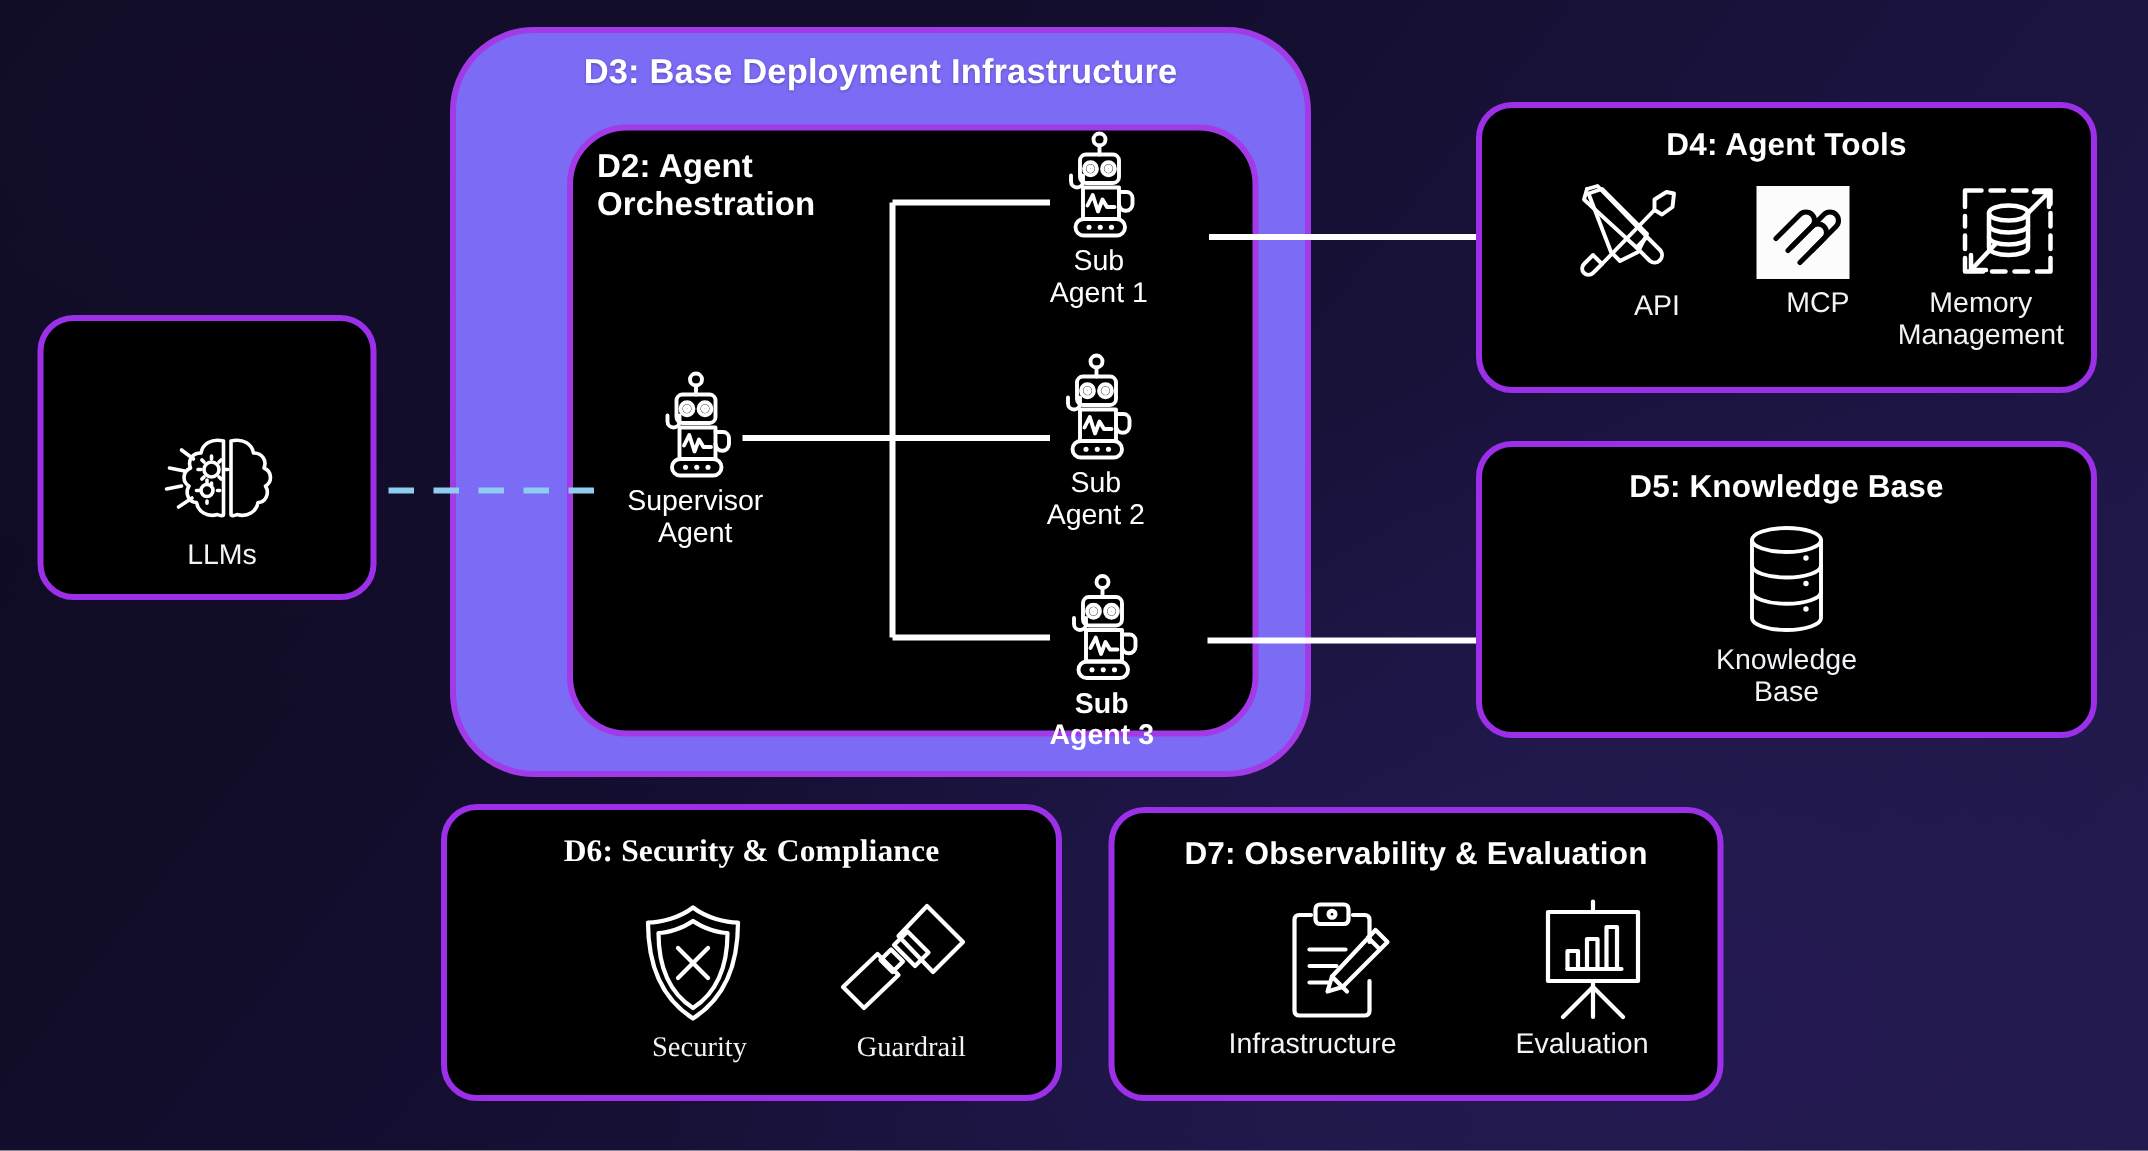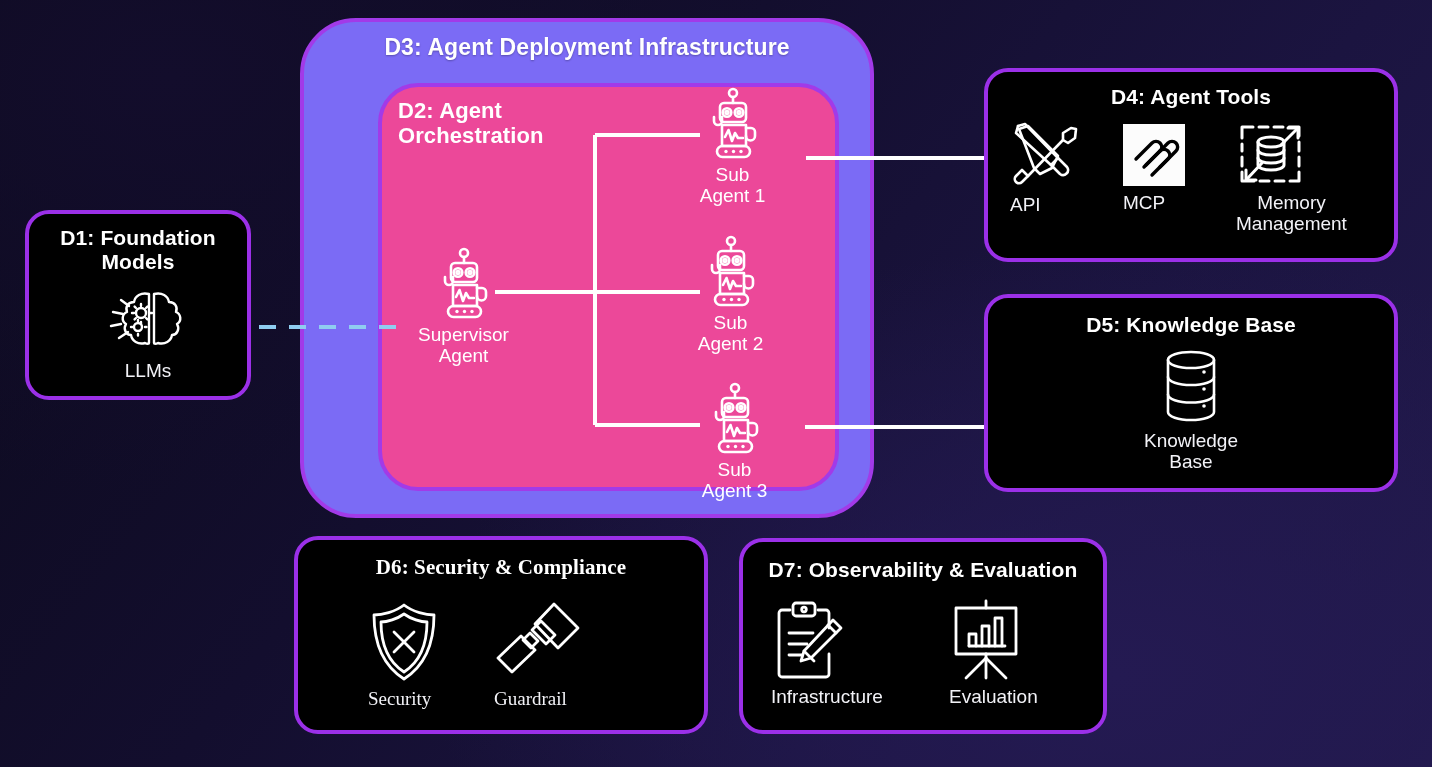--- a/index.html
+++ b/index.html
@@ -40,42 +40,42 @@
   .icon-label {
     color: #f2f2f7;
     text-align: center;
     line-height: 1.12;
     white-space: pre-line;
   }
   .icon-cell {
     position: absolute;
     display: flex;
     flex-direction: column;
-    align-items: flex-start;
+    align-items: flex-end;
   }
   svg { display: block; overflow: visible; }
 
   
   #d3 {
     left: 300px; top: 18px; width: 574px; height: 500px;
     background: #7b6bf5;
     border: 4px solid #a23ae8;
     border-radius: 56px;
   }
   #d3-title {
     top: 13px;
     font-size: 23px;
     color: #ffffff;
     text-shadow: 0 1px 2px rgba(0,0,0,.28);
   }
 
   
   #d2 {
     left: 378px; top: 83px; width: 461px; height: 408px;
-    background: #ec4899;
+    background: #000000;
     border: 4px solid #a23ae8;
     border-radius: 40px;
   }
   #d2-title {
     top: 12px; left: 16px; right: auto; width: 240px;
     text-align: left;
     font-size: 22px;
   }
 
   
@@ -88,21 +88,21 @@
 
   
   #d5 { left: 984px; top: 294px; width: 414px; height: 198px; border-radius: 24px; }
   #d5-title { top: 15px; font-size: 21px; }
 
   
   #d6 { left: 294px; top: 536px; width: 414px; height: 198px; border-radius: 24px; font-family: Liberation Serif, serif; }
   #d6-title { top: 16px; font-size: 21px; }
 
   
-  #d7 { left: 739px; top: 538px; width: 368px; height: 196px; border-radius: 24px; }
+  #d7 { left: 739px; top: 538px; width: 410px; height: 196px; border-radius: 24px; }
   #d7-title { top: 16px; font-size: 21px; }
 
   
   #wires { position: absolute; inset: 0; pointer-events: none; }
 
   
   .agent {
     position: absolute;
     display: flex; flex-direction: column; align-items: center;
   }
@@ -119,21 +119,21 @@
     width: 62px; height: 62px;
     display: flex; align-items: center; justify-content: center;
   }
 </style>
 </head>
 <body>
 
 <div id="stage">
 
   <div class="box" id="d3">
-    <div class="box-title" id="d3-title">D3: Agent Deployment Infrastructure</div>
+    <div class="box-title" id="d3-title">D3: Base Deployment Infrastructure</div>
   </div>
 
   <div class="box" id="d2">
     <div class="box-title" id="d2-title" style="white-space: pre-line;">D2: Agent
 Orchestration</div>
   </div>
 
   <svg id="wires" width="1432" height="767" viewBox="0 0 1432 767">
 
     <path d="M495 292 H595" stroke="#ffffff" stroke-width="4" fill="none"></path>
@@ -223,21 +223,21 @@
           <rect x="16" y="58" width="33" height="11" rx="5.5"></rect>
           <circle cx="25" cy="63.5" r="1.7" fill="#ffffff" stroke="none"></circle>
           <circle cx="32.5" cy="63.5" r="1.7" fill="#ffffff" stroke="none"></circle>
           <circle cx="40" cy="63.5" r="1.7" fill="#ffffff" stroke="none"></circle>
         </g>
       </svg>
     </span>
     <span class="caption">Sub Agent 2</span>
   </div>
 
-  <div class="agent" style="left:692px; top:383px; width:85px;">
+  <div class="agent" style="left:692px; top:383px; width:85px;font-weight:bold;">
     <span>
       <svg width="64" height="74" viewBox="0 0 64 74">
         <g fill="none" stroke="#ffffff" stroke-width="2.6" stroke-linecap="round" stroke-linejoin="round">
           <circle cx="32" cy="5" r="4"></circle>
             <path d="M32 9 V15"></path>
           <rect x="19" y="15" width="26" height="19" rx="4"></rect>
           <circle cx="26" cy="24.5" r="4.3"></circle>
             <circle cx="26" cy="24.5" r="1.5"></circle>
           <circle cx="38" cy="24.5" r="4.3"></circle>
             <circle cx="38" cy="24.5" r="1.5"></circle>
@@ -249,22 +249,20 @@
           <circle cx="25" cy="63.5" r="1.7" fill="#ffffff" stroke="none"></circle>
           <circle cx="32.5" cy="63.5" r="1.7" fill="#ffffff" stroke="none"></circle>
           <circle cx="40" cy="63.5" r="1.7" fill="#ffffff" stroke="none"></circle>
         </g>
       </svg>
     </span>
     <span class="caption">Sub Agent 3</span>
   </div>
 
   <div class="box" id="d1">
-    <div class="box-title" id="d1-title" style="white-space: pre-line;">D1: Foundation
-Models</div>
     <div class="icon-cell" style="left:0; right:0; top:72px; align-items:center;margin-left:20px;">
       <span>
         <svg width="86" height="66" viewBox="0 0 86 66">
           <g fill="none" stroke="#ffffff" stroke-width="2.4" stroke-linecap="round" stroke-linejoin="round">
 
             <path d="M16 14 L24 20"></path>
               <path d="M8 26 L18 28"></path>
               <path d="M6 40 L16 38"></path>
               <path d="M14 52 L23 46"></path>
 

